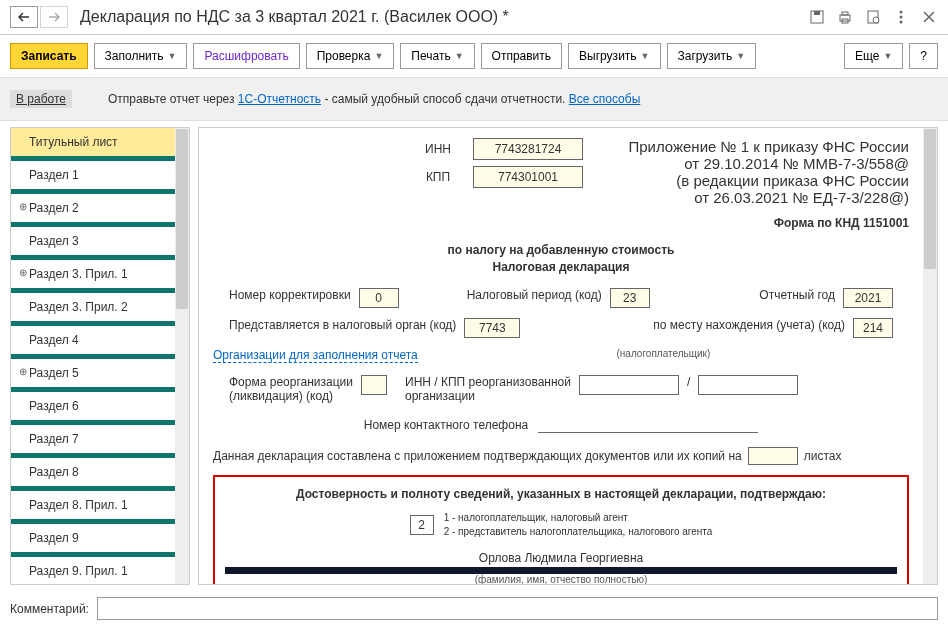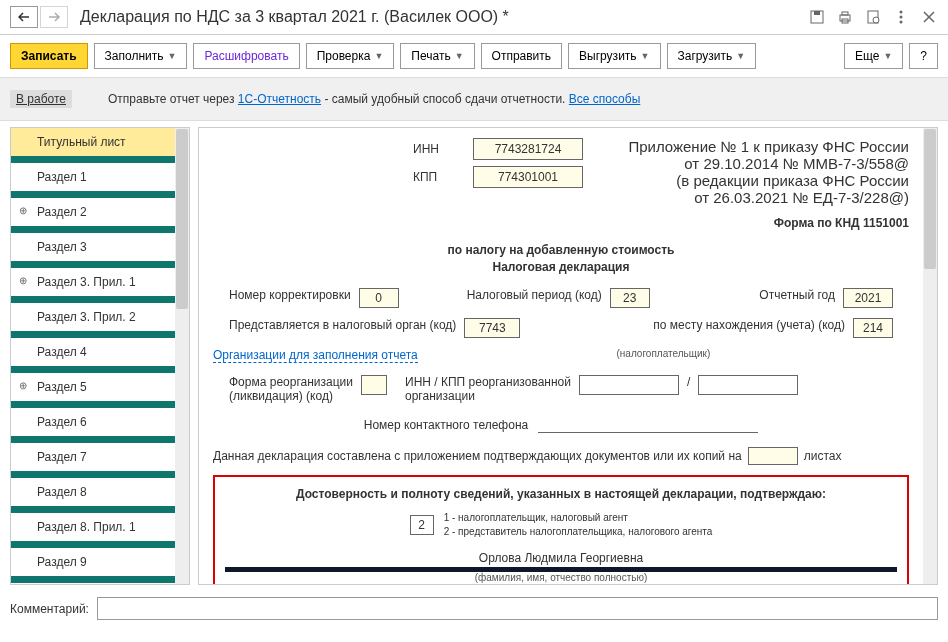--- a/index.html
+++ b/index.html
@@ -16,49 +16,49 @@
 .btn.disabled { color: #6d28d9; cursor: default; }
 .spacer { flex: 1; }
 .chev { font-size: 9px; color: #666; }
 .infobar { background: #f0f0f0; padding: 12px 10px; display: flex; align-items: center; gap: 6px; border-top: 1px solid #ddd; border-bottom: 1px solid #ddd; }
 .status-badge { background: #ddd; padding: 2px 6px; text-decoration: underline; }
 .link { color: #0066cc; text-decoration: underline; cursor: pointer; }
 .main { display: flex; height: 470px; padding: 6px 10px; gap: 8px; }
 .sidebar { width: 180px; border: 1px solid #ccc; overflow-y: auto; position: relative; }
 .sidebar-scroll { position: absolute; right: 0; top: 0; bottom: 0; width: 14px; background: #eee; }
 .sidebar-thumb { position: absolute; right: 1px; top: 1px; width: 12px; height: 180px; background: #ccc; border-radius: 2px; }
-.side-item { padding: 7px 8px 7px 26px; border-bottom: 7px solid #0f766e; cursor: pointer; position: relative; white-space: nowrap; }
+.side-item { padding: 7px 8px 7px 18px; border-bottom: 5px solid #0f766e; cursor: pointer; position: relative; white-space: nowrap; }
 .side-item.active { background: #ffeb99; }
 .side-item.exp::before { content: "⊕"; position: absolute; left: 8px; color: #666; font-size: 10px; }
 .content-wrap { flex: 1; display: flex; border: 1px solid #ccc; position: relative; }
 .content { padding: 10px 14px; overflow-y: auto; flex: 1; }
 .content-scroll { width: 14px; background: #eee; position: relative; }
 .content-thumb { position: absolute; width: 12px; height: 140px; top: 1px; right: 1px; background: #ccc; border-radius: 2px; }
 .toprow { display: flex; }
 .inn-kpp { margin-left: 200px; }
 .irow { display: flex; align-items: center; margin-bottom: 6px; }
-.irow .lbl { width: 50px; text-align: left; margin-right: 10px; }
+.irow .lbl { width: 50px; text-align: center; margin-right: 10px; }
 .fld { border: 1px solid #666; padding: 3px 6px; background: #fffde7; text-align: center; width: 110px; }
 .appendix { text-align: right; font-size: 15px; margin-left: auto; }
 .knd { text-align: right; font-weight: bold; margin-top: 10px; }
 .decl-title { text-align: center; font-weight: bold; margin: 12px 0; line-height: 1.4; }
 .prow { display: flex; margin: 10px 16px; gap: 8px; }
 .sfld { border: 1px solid #666; padding: 2px 6px; background: #fffde7; text-align: center; min-width: 40px; }
 .wfld { border: 1px solid #666; padding: 2px 6px; background: #fff; min-width: 100px; height: 20px; }
 .orgname { text-align: center; font-weight: bold; border-bottom: 1px solid #666; padding-bottom: 2px; margin-top: 10px; }
 .orgrow { display: flex; margin-top: 2px; }
 .sublbl { font-size: 10px; color: #555; }
 .phonerow { display: flex; align-items: center; justify-content: center; gap: 10px; margin: 14px 0; }
 .phonerow .uline { border-bottom: 1px solid #666; width: 220px; height: 16px; }
 .docrow { margin: 10px 0; display: flex; align-items: center; gap: 6px; }
 .redbox { border: 2px solid #d00; padding: 10px; margin-top: 8px; }
 .redbox .hdr { text-align: center; font-weight: bold; margin-bottom: 10px; }
 .coderow { display: flex; align-items: center; justify-content: center; gap: 10px; }
 .codedesc { font-size: 10px; line-height: 1.4; }
-.fio { text-align: center; margin-top: 12px; border-bottom: 5px solid #0f172a; padding-bottom: 2px; }
+.fio { text-align: center; margin-top: 12px; border-bottom: 7px solid #0f172a; padding-bottom: 2px; }
 .fio-sub { text-align: center; font-size: 10px; color: #555; }
 .footer { padding: 6px 10px; display: flex; align-items: center; gap: 8px; }
 .footer input { flex: 1; border: 1px solid #999; padding: 3px 6px; }
 svg { display: block; }
 </style>
 </head>
 <body>
 
 <div class="titlebar">
   <div class="nav-btn">

